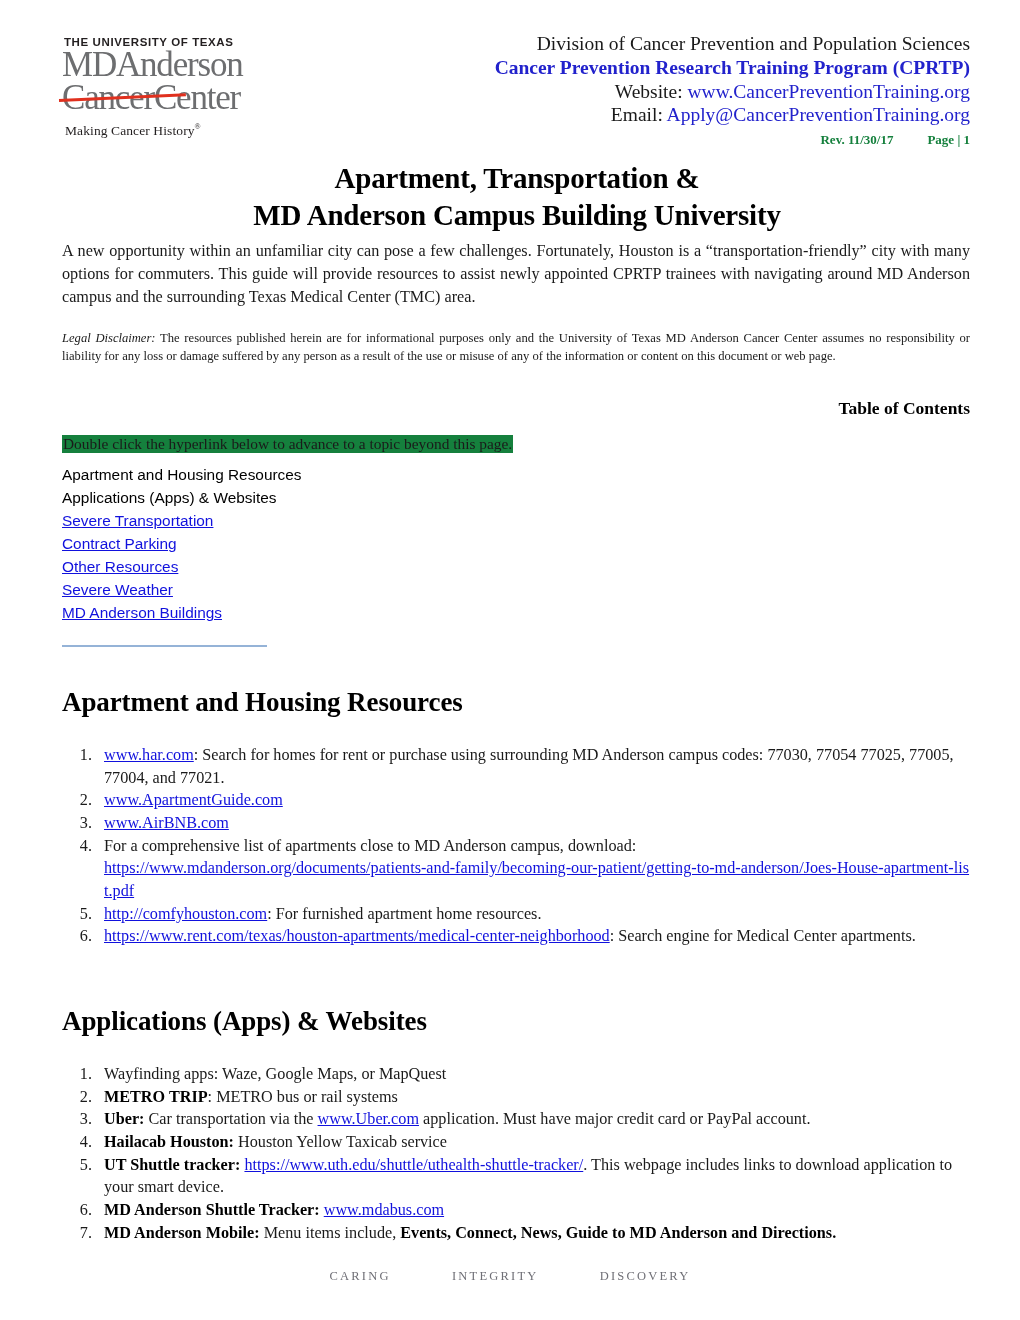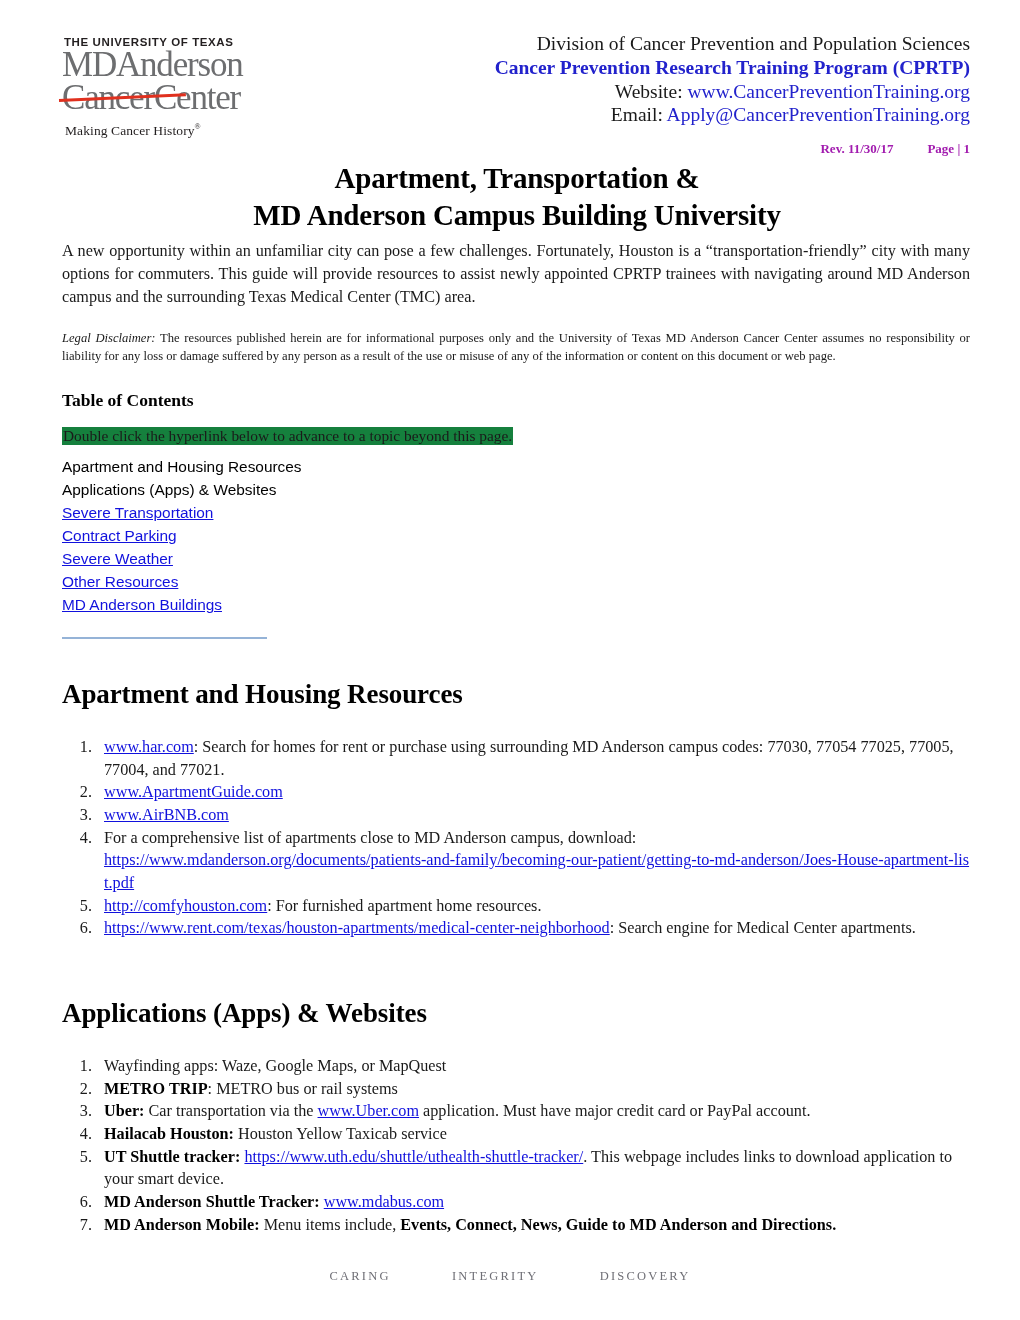--- a/index.html
+++ b/index.html
@@ -94,24 +94,24 @@
     font-size: 19.5px;
     font-weight: bold;
     color: #2222cc;
   }
   .hdr-site, .hdr-email {
     font-size: 19.5px;
     color: #1a1a1a;
   }
   .hdr-site .lnk, .hdr-email .lnk { color: #2222cc; }
   .hdr-rev {
-    margin-top: 14px;
+    margin-top: 5px;
     font-size: 13px;
     font-weight: bold;
-    color: #a21caf;
+    color: #15803d;
   }
   .hdr-rev .gap { display: inline-block; width: 34px; }
 
   
   .doc-title {
     position: absolute;
     top: 160px;
     left: 7px;
     width: 1020px;
     text-align: center;
@@ -142,24 +142,25 @@
   .disclaimer {
     margin-top: 20px;
     font-size: 12.6px;
     line-height: 1.45;
     text-align: justify;
     color: #1a1a1a;
   }
   .disclaimer .lbl { font-style: italic; font-weight: normal; }
 
   .toc-heading {
-    margin-top: 24px;
+    margin-top: 32px;
     font-size: 17.5px;
     font-weight: bold;
     color: #000;
+    text-align: right;
   }
 
   .toc-note {
     margin-top: 16px;
     display: inline-block;
     background: #15803d;
     font-size: 15.4px;
     color: #1a1a1a;
     padding: 0 1px;
     line-height: 1.22;
@@ -271,22 +272,22 @@
 
     <div class="toc-heading">Table of Contents</div>
 
     <div><span class="toc-note">Double click the hyperlink below to advance to a topic beyond this page.</span></div>
 
     <div class="toc-list">
       <div class="toc-item">Apartment and Housing Resources</div>
       <div class="toc-item">Applications (Apps) &amp; Websites</div>
       <div class="toc-item link">Severe Transportation</div>
       <div class="toc-item link">Contract Parking</div>
+      <div class="toc-item link">Other Resources</div>
       <div class="toc-item link">Severe Weather</div>
-      <div class="toc-item link">Other Resources</div>
       <div class="toc-item link">MD Anderson Buildings</div>
     </div>
 
     <div class="toc-rule"></div>
 
     <div class="section-heading sec1">Apartment and Housing Resources</div>
 
     <ol class="res-list">
       <li><span class="lnk-u">www.har.com</span><span>: Search for homes for rent or purchase using surrounding MD Anderson campus codes: 77030, 77054 77025, 77005, 77004, and 77021.</span></li>
       <li><span class="lnk-u">www.ApartmentGuide.com</span></li>

